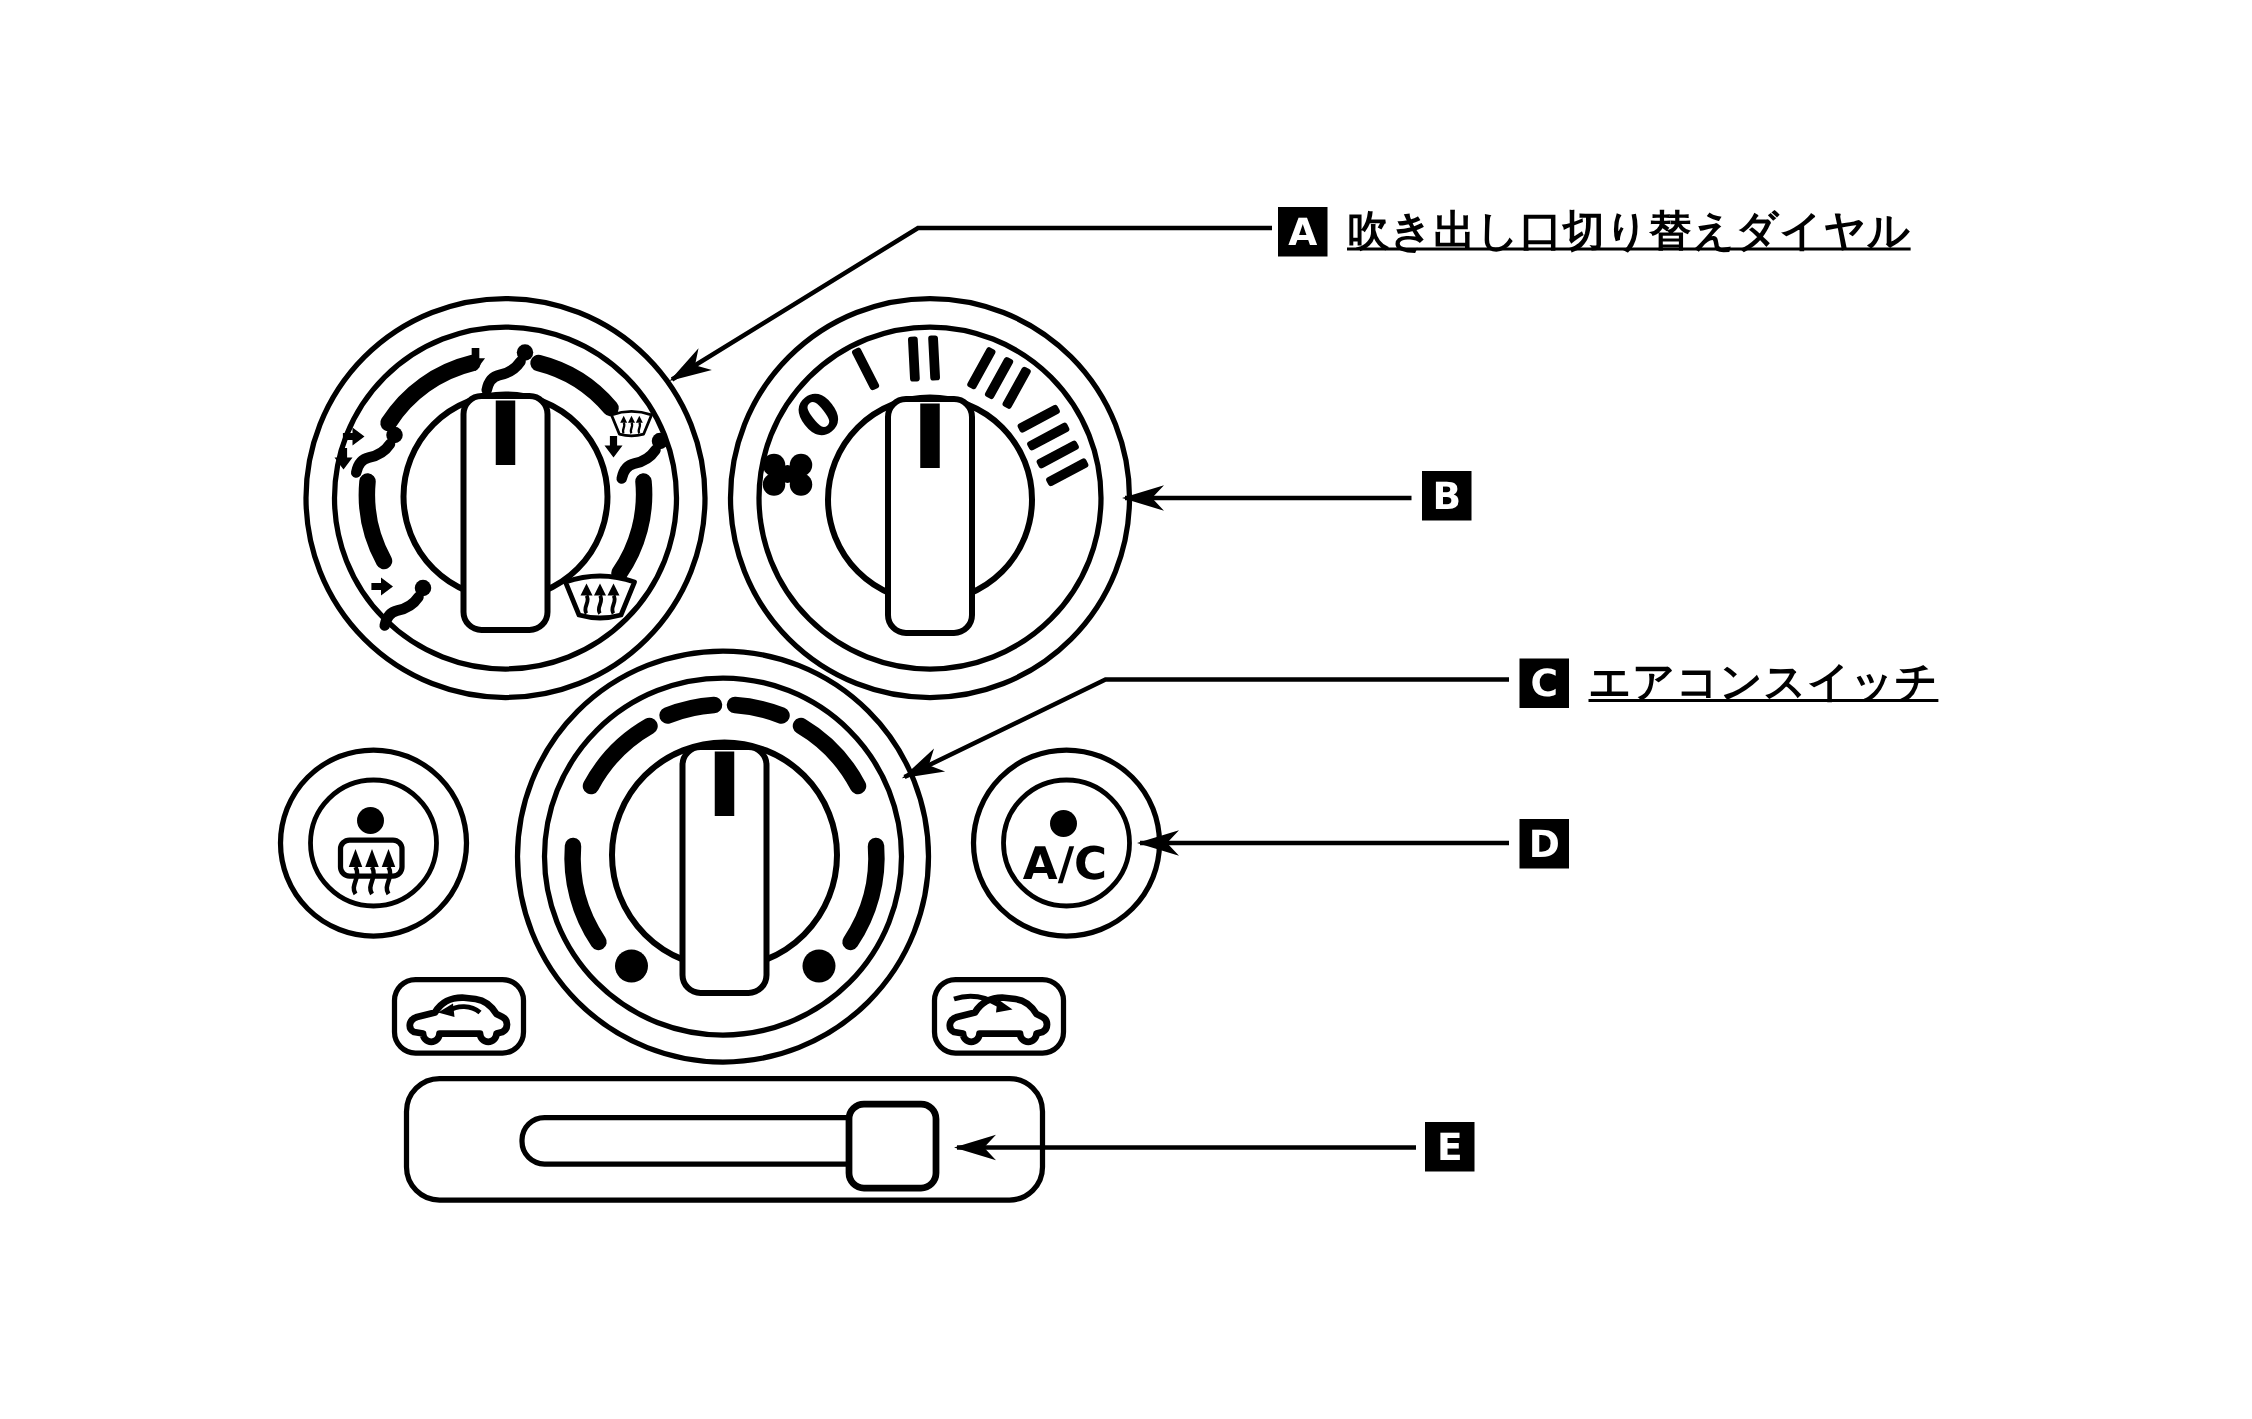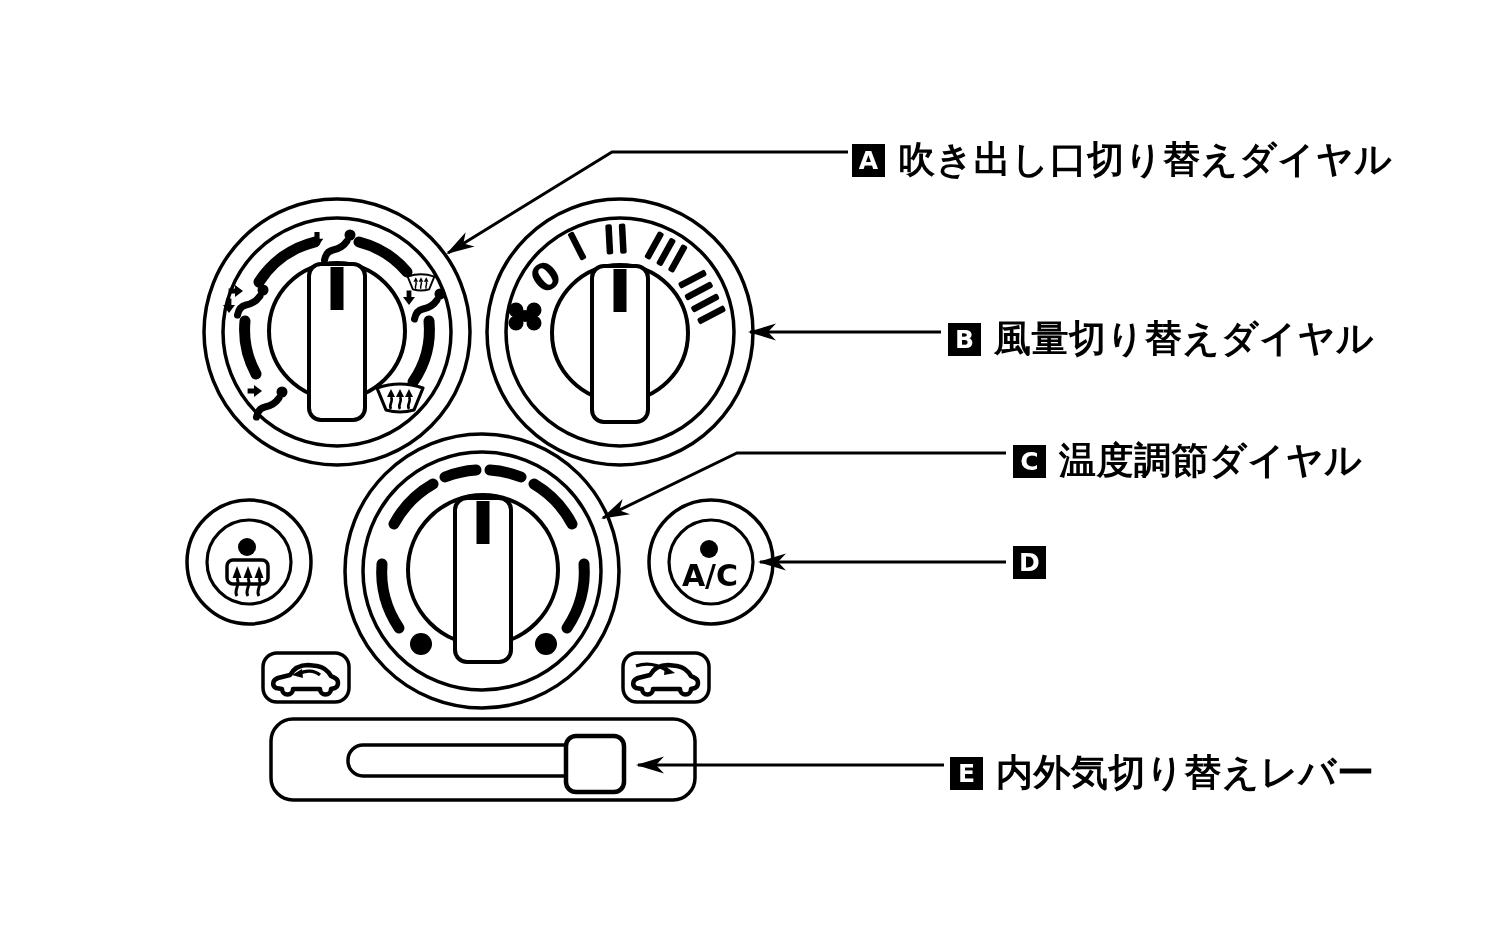--- a/index.html
+++ b/index.html
@@ -10,21 +10,21 @@
   svg{position:absolute;left:0;top:0;}
   .callout{
     position:absolute;display:flex;align-items:center;gap:13px;
     color:#000;white-space:nowrap;
   }
   .badge{
     width:33px;height:33px;background:#000;color:#fff;
     display:flex;align-items:center;justify-content:center;
     font-size:25px;font-weight:bold;flex:0 0 auto;
   }
-  .callout .txt{font-size:37px;font-weight:600;letter-spacing:0.5px;}
+  .callout .txt{font-size:28px;font-weight:600;letter-spacing:0.5px;text-decoration:underline;}
 </style>
 </head>
 <body>
 
 <div class="stage">
 
 <svg width="1501" height="946" viewBox="0 0 1501 946">
   <defs>
     <marker id="ah" markerUnits="userSpaceOnUse" markerWidth="28" markerHeight="20" viewBox="0 0 28 20" refX="26" refY="10" orient="auto">
       <path d="M0,1.5 L28,10 L0,18.5 L8,10 Z" fill="#000"></path>
@@ -226,27 +226,25 @@
     <path d="M944,765 L638,765" marker-end="url(#ah)"></path>
   </g>
 </svg>
 
 <div class="callout" style="left:852px;top:135px;">
   <span class="badge">A</span>
   <span class="txt">吹き出し口切り替えダイヤル</span>
 </div>
 <div class="callout" style="left:948px;top:314px;">
   <span class="badge">B</span>
-  <span class="txt">風量切り替えダイヤル</span>
 </div>
 <div class="callout" style="left:1013px;top:436px;">
   <span class="badge">C</span>
-  <span class="txt">温度調節ダイヤル</span>
+  <span class="txt">エアコンスイッチ</span>
 </div>
 <div class="callout" style="left:1013px;top:546px;">
   <span class="badge">D</span>
 </div>
 <div class="callout" style="left:950px;top:748px;">
   <span class="badge">E</span>
-  <span class="txt">内外気切り替えレバー</span>
 </div>
 
 </div>
 
 </body></html>

